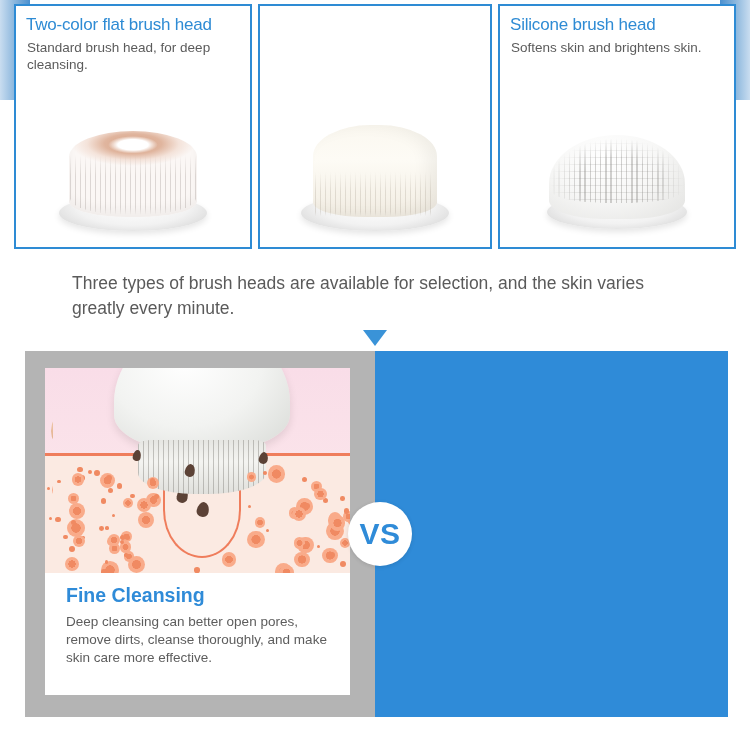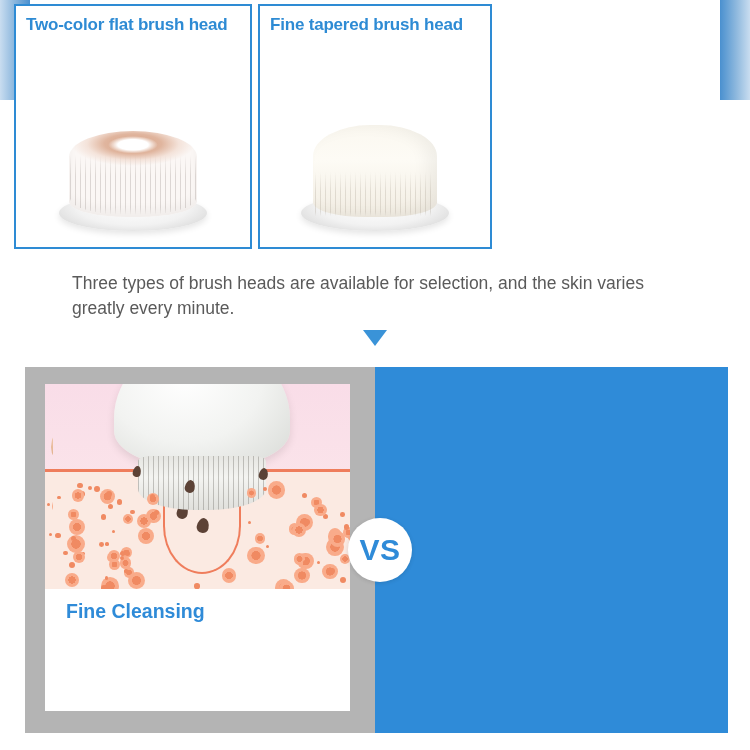--- a/index.html
+++ b/index.html
@@ -15,21 +15,20 @@
     font-family: "Liberation Sans", sans-serif;
     position: relative;
   }
 
   
   #top-section {
     position: absolute;
     left: 0; top: 0;
     width: 750px;
     height: 255px;
-    font-weight: bold;
   }
   .edge-glow {
     position: absolute;
     top: 0;
     width: 30px;
     height: 100px;
   }
   .edge-glow.left {
     left: 0;
     background: linear-gradient(to right, #c9ddf0 0%, #8fb9de 45%, #4a90cf 100%);
@@ -209,21 +208,20 @@
     border-top: 16px solid #3a93d8;
   }
 
   
   #compare-block {
     position: absolute;
     left: 25px;
     top: 351px;
     width: 703px;
     height: 366px;
-    margin-top: 16px;
   }
   .half {
     position: absolute;
     top: 0;
     height: 366px;
   }
   #half-left  { left: 0;     width: 350px; background: #b4b4b4; }
   #half-right { left: 350px; width: 353px; background: #2f8bd8; }
 
   .panel {
@@ -383,40 +381,51 @@
 </head>
 <body>
 
 <div id="top-section">
 
   <div class="edge-glow left"></div>
   <div class="edge-glow right"></div>
 
   <div class="card" id="card-0">
     <div class="card-title">Two-color flat brush head</div>
+    <div class="card-desc">Standard brush head, for deep cleansing.</div>
     <div class="brush-wrap">
       <div class="brush" id="brush-0">
         <div class="base"></div>
         <div class="bristles"></div>
         <div class="bristle-lines"></div>
       </div>
     </div>
   </div>
 
   <div class="card" id="card-1">
-    <div class="card-title">Fine tapered brush head</div>
     <div class="brush-wrap">
       <div class="brush" id="brush-1">
         <div class="base"></div>
         <div class="bristles"></div>
         <div class="bristle-lines"></div>
       </div>
     </div>
   </div>
 
+  <div class="card" id="card-2">
+    <div class="card-title">Silicone brush head</div>
+    <div class="card-desc">Softens skin and brightens skin.</div>
+    <div class="brush-wrap">
+      <div class="brush" id="brush-2">
+        <div class="base"></div>
+        <div class="dome"></div>
+        <div class="nubs"></div>
+      </div>
+    </div>
+  </div>
 </div>
 
 <div id="middle-caption">Three types of brush heads are available for selection, and the skin varies greatly every minute.</div>
 <div id="arrow-down"></div>
 
 <div id="compare-block">
 
   <div class="half" id="half-left"></div>
   <div class="half" id="half-right"></div>
 
@@ -617,15 +626,16 @@
           <div class="blob solid" style="width: 6.1px; height: 6.1px; left: 251px; top: 135px;"></div>
           <div class="blob solid" style="width: 5.3px; height: 5.3px; left: 18.2px; top: 151.5px;"></div>
           <div class="blob" style="width: 12.9px; height: 12.9px; left: 261.2px; top: 119.5px;"></div>
           <div class="blob solid" style="width: 5.4px; height: 5.4px; left: 63.9px; top: 115.2px;"></div>
           <div class="blob solid" style="width: 4.7px; height: 4.7px; left: 77.1px; top: 125.6px;"></div>
           <div class="blob solid" style="width: 5.8px; height: 5.8px; left: 290.5px; top: 140.2px;"></div>
         </div>
     </div>
     <div class="panel-caption">
       <p class="caption-title" id="caption-title-right">Fine Cleansing</p>
+      <p class="caption-body">Deep cleansing can better open pores, remove dirts, cleanse thoroughly, and make skin care more effective.</p>
     </div>
   </div>
 </div>
 
 </body></html>

